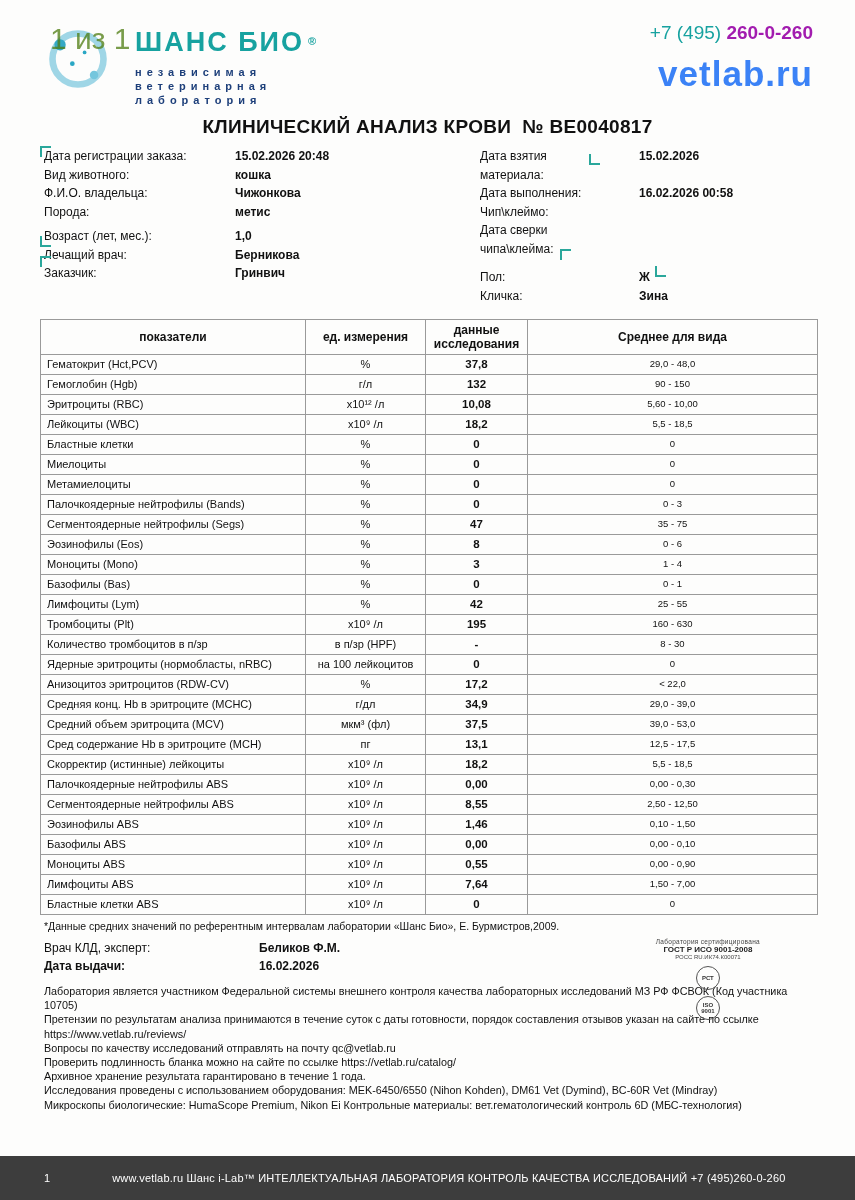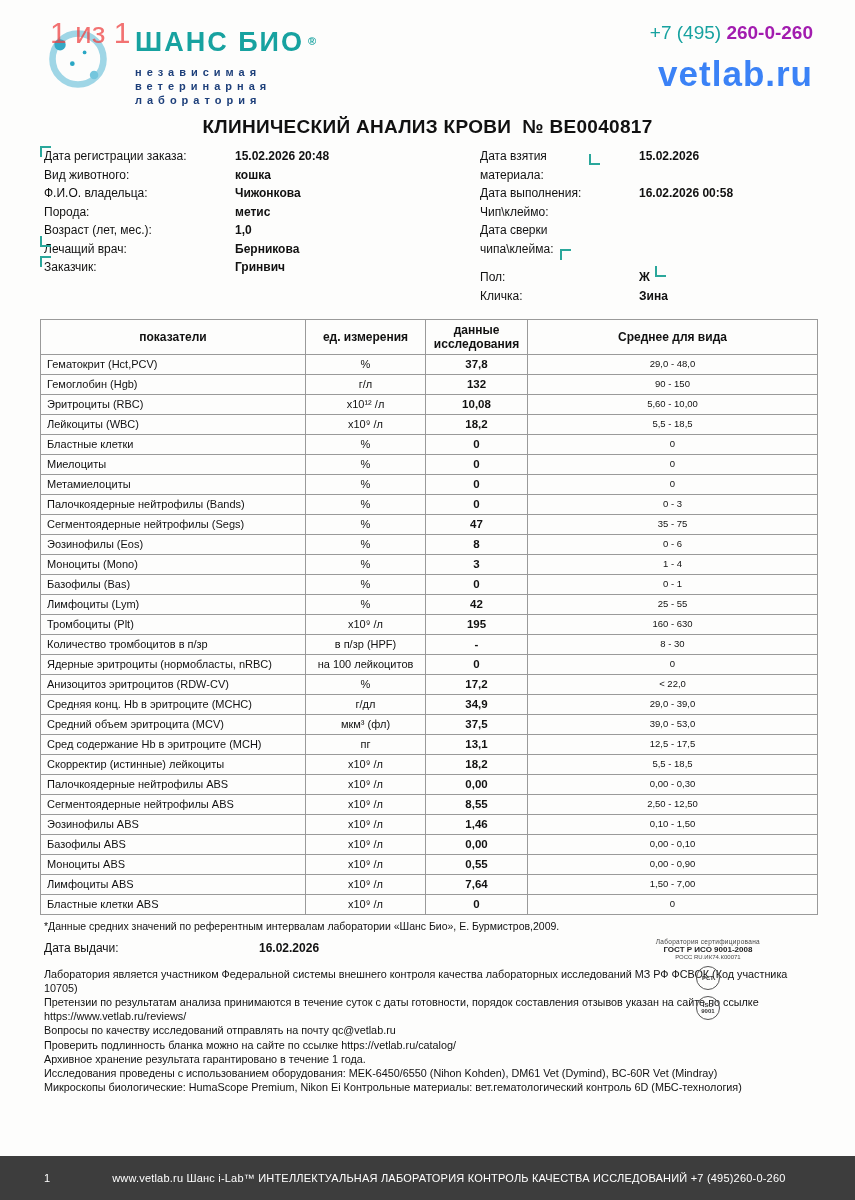--- a/index.html
+++ b/index.html
@@ -16,35 +16,35 @@
   .logo-block{display:flex;gap:23px;align-items:flex-start;margin-top:11px;}
   .logo-text{padding-top:2px;}
   .logo-name{color:#17a2a0;font-size:27px;font-weight:bold;letter-spacing:2px;}
   .logo-reg{color:#17a2a0;font-size:11px;vertical-align:super;margin-left:4px;font-weight:bold;}
   .logo-lines{margin-top:7px;}
   .logo-line{font-size:11px;font-weight:bold;color:#1d3f7a;letter-spacing:5px;line-height:14px;text-transform:lowercase;}
   .header-right{text-align:right;padding-top:8px;}
   .phone{font-size:19px;color:#17a2a0;white-space:nowrap;}
   .phone .bold{color:#a21caf;font-weight:bold;}
   .site{font-size:35px;font-weight:bold;color:#3b82f6;margin-top:10px;letter-spacing:1px;}
-  .watermark{position:absolute;left:50px;top:16px;font-size:30px;color:#ef4444;opacity:.75;z-index:6;letter-spacing:0;}
+  .watermark{position:absolute;left:50px;top:22px;font-size:30px;color:#4d7c0f;opacity:.75;z-index:6;letter-spacing:0;}
 
   
   .title{text-align:center;font-size:19px;font-weight:bold;margin-top:9px;letter-spacing:.3px;white-space:pre;}
 
   
   .info-wrap{position:relative;margin:9px 40px 0 44px;height:164px;}
   .info-col{font-size:12px;}
   .info-col.left{width:430px;}
   .info-col.right{position:absolute;left:436px;top:0;width:340px;}
   .info-row{display:flex;align-items:flex-start;line-height:18.5px;gap:36px;}
   .info-col.left  .info-label{width:150px;}
   .info-col.right .info-label{width:118px;}
   .info-value{font-weight:bold;padding-left:5px;}
-  .info-col.left  .info-row:nth-child(5){margin-top:0;}
+  .info-col.left  .info-row:nth-child(5){margin-top:6px;}
   .info-col.right .info-row:nth-child(5){margin-top:10px;}
 
   
   .mark{position:absolute;width:9px;height:9px;z-index:4;}
   .mark.tl{border-left:2px solid #2aa79b;border-top:2px solid #2aa79b;}
   .mark.bl{border-left:2px solid #2aa79b;border-bottom:2px solid #2aa79b;}
 
   
   table.results{margin:8px 38px 0 40px;width:777px;border-collapse:collapse;table-layout:fixed;}
   .results th,.results td{border:1px solid #9a9a9a;}
@@ -367,20 +367,24 @@
           <td class="cell-value">0</td>
           <td class="cell-ref">0</td>
         </tr>
       </tbody>
   </table>
 
   <div class="footnote">*Данные средних значений по референтным интервалам лаборатории «Шанс Био», Е. Бурмистров,2009.</div>
 
   <div class="sig-section">
     <div class="sig-row">
+      <div class="sig-label">Врач КЛД, эксперт:</div>
+      <div class="sig-value">Беликов Ф.М.</div>
+    </div>
+    <div class="sig-row">
       <div class="sig-label">Дата выдачи:</div>
       <div class="sig-value">16.02.2026</div>
     </div>
     <div class="cert">
       <div class="cert-text">
         <div class="cert-l1">Лаборатория сертифицирована</div>
         <div class="cert-l2">ГОСТ Р ИСО 9001-2008</div>
         <div class="cert-l3">РОСС RU.ИК74.К00071</div>
       </div>
       <div class="badge">РСТ</div>

